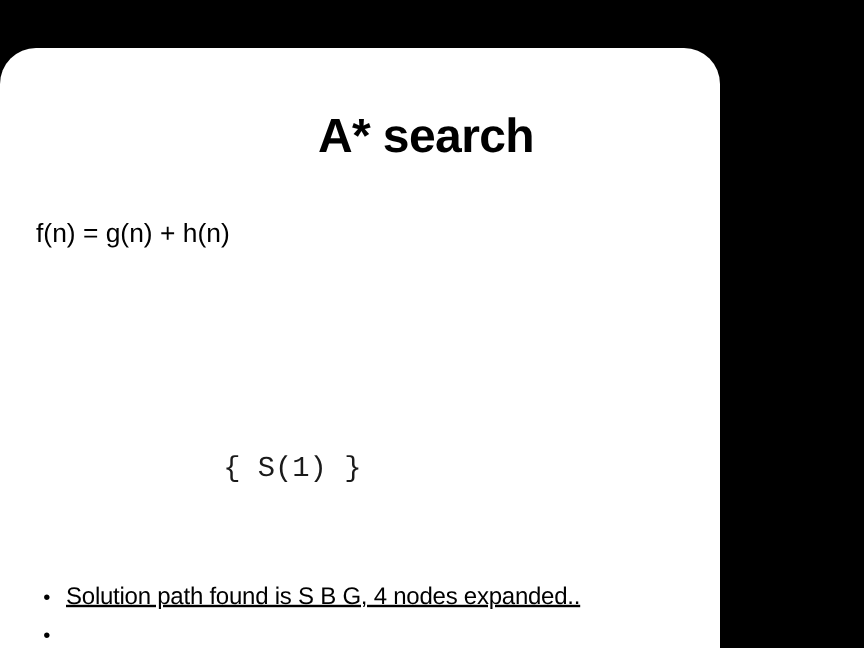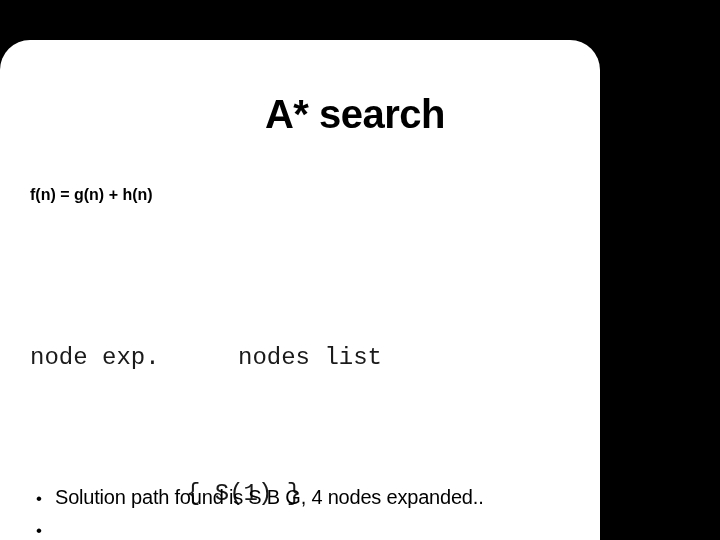--- a/index.html
+++ b/index.html
@@ -30,23 +30,23 @@
     text-align: center;
     font-size: 40px;
     line-height: 40px;
     font-weight: bold;
     letter-spacing: -0.5px;
   }
   .formula {
     position: absolute;
     left: 30px;
     top: 144px;
-    font-size: 16px;
+    font-size: 22px;
     line-height: 22px;
-    font-weight: bold;
+    font-weight: normal;
   }
   .trace {
     position: absolute;
     left: 30px;
     top: 199px;
     font-family: "Liberation Mono", monospace;
     font-size: 24px;
     line-height: 34px;
     white-space: pre;
     color: #1a1a1a;
@@ -73,37 +73,34 @@
     display: flex;
     align-items: baseline;
   }
   .bullet-dot {
     width: 19px;
     flex: 0 0 19px;
     font-size: 17px;
   }
   .bullet-text {
     letter-spacing: -0.2px;
+    text-decoration: underline;
   }
 </style>
 </head>
 <body>
 
 <div class="slide">
 
   <div class="slide-title">A* search</div>
 
   <div class="formula">f(n) = g(n) + h(n)</div>
 
   <div class="trace">
 
-    <div class="trace-line trace-header">
-      <span class="col-left">node exp.</span>
-      <span class="col-right">nodes list</span>
-    </div>
 
     <div class="trace-line">
       <span class="node-cell"></span>
       <span class="list-cell">{ S(1) }</span>
     </div>
 
     
 
     
 

